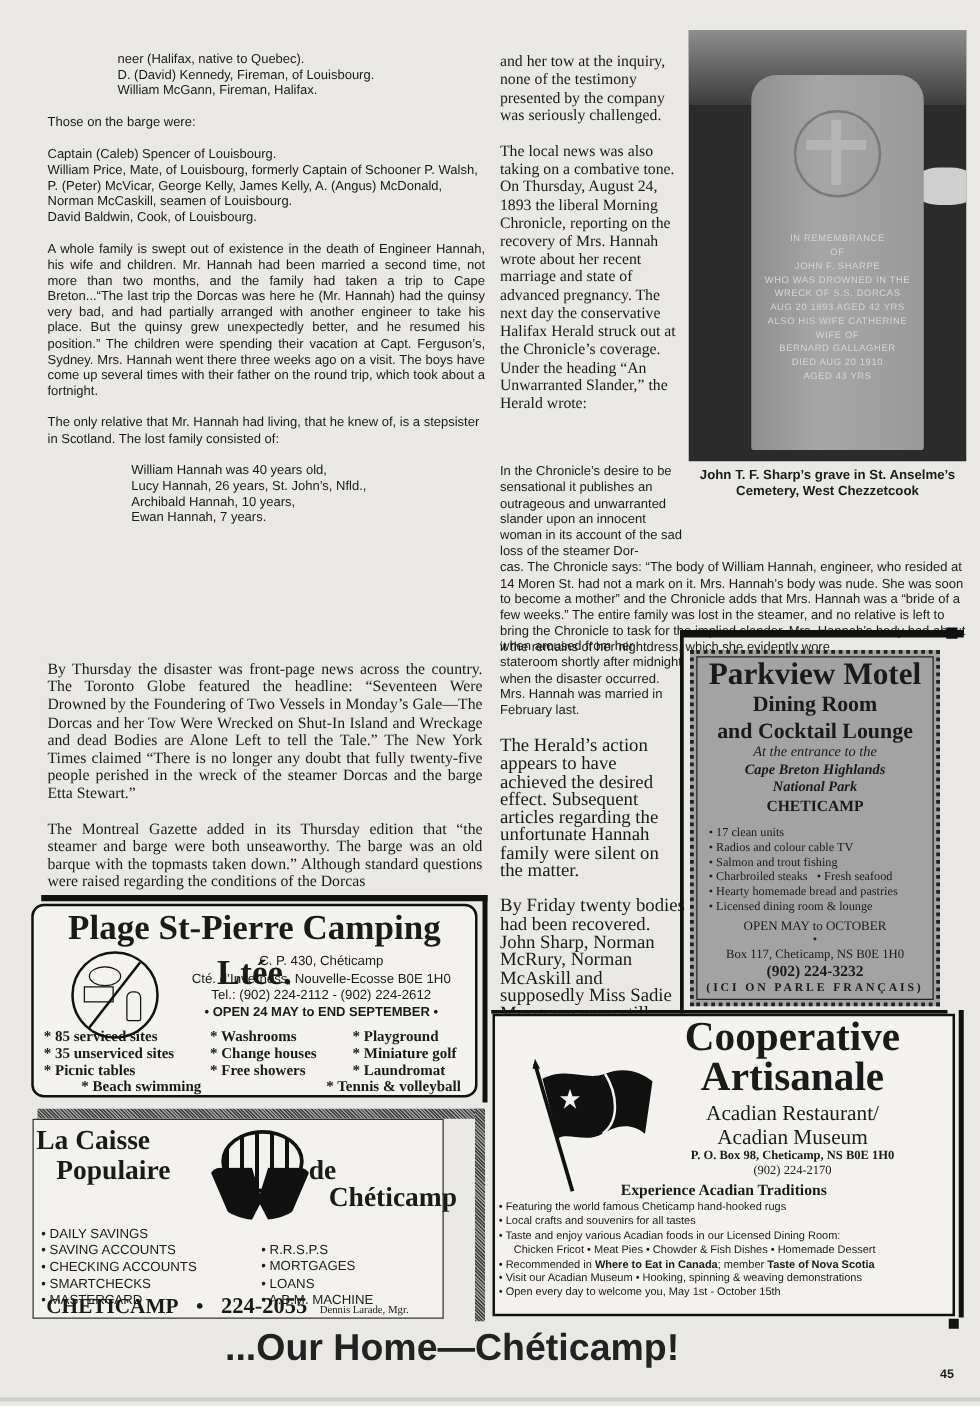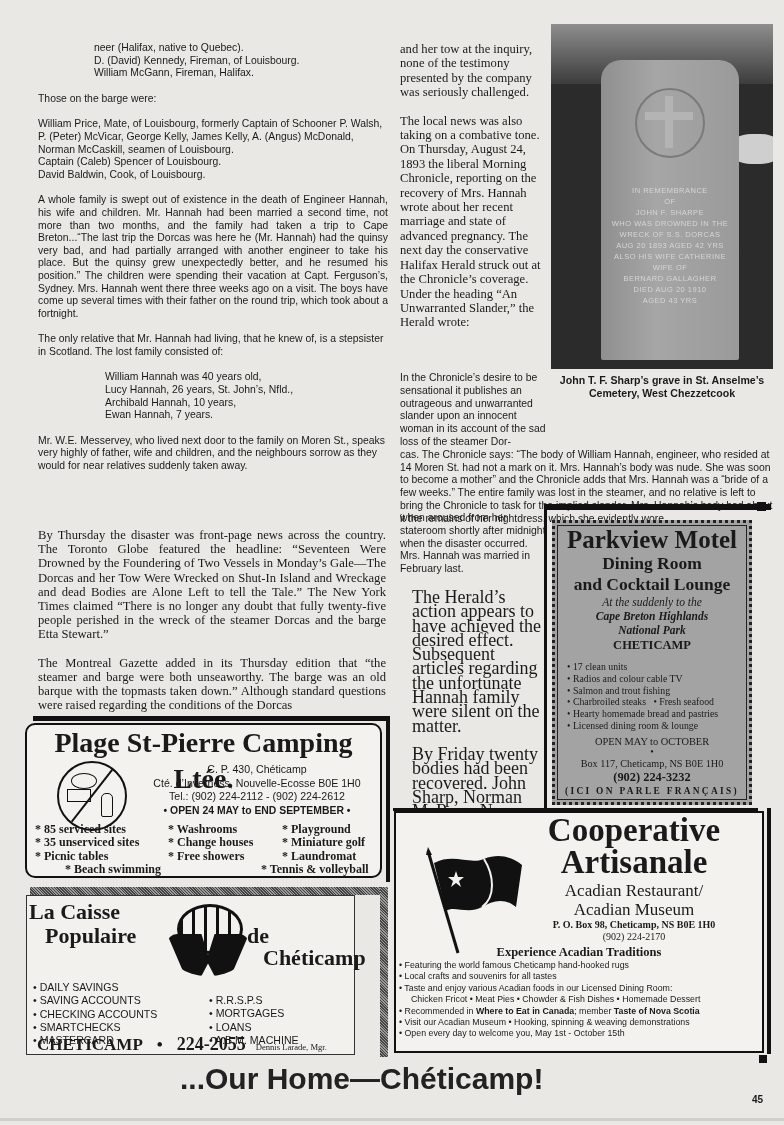--- a/index.html
+++ b/index.html
@@ -25,21 +25,21 @@
 
   #mid-top { left: 400px; top: 42px; width: 150px; font-size: 12.6px; line-height: 14.4px; }
   #mid-top .gap { height: 14px; }
 
   #quote-block { left: 400px; top: 372px; width: 380px; font-size: 10.4px; line-height: 12.8px; }
   #quote-narrow { width: 148px; }
 
   #mid-bottom { left: 400px; top: 512px; width: 148px; }
   #mid-bottom .sansq { font-size: 10.4px; line-height: 12.8px; }
   #mid-bottom .gap { height: 14px; }
-  #mid-bottom .serifp { font-size: 18px; line-height: 14.3px; margin-left: 12px; }
+  #mid-bottom .serifp { font-size: 15px; line-height: 14.3px; }
 
   
   #photo { left: 551px; top: 24px; width: 222px; height: 345px; background: #2b2b2b; overflow: hidden; }
   #photo .sky { position: absolute; left: 0; top: 0; width: 100%; height: 60px; background: linear-gradient(180deg,#8e8e8e,#3c3c3c); }
   #photo .bush { position: absolute; left: 180px; top: 110px; width: 50px; height: 30px; background:#cfcfcf; border-radius: 40%; }
   #photo .stone {
     position: absolute; left: 50px; top: 36px; width: 138px; height: 300px;
     background: linear-gradient(90deg,#8f8f8f,#a6a6a6 40%,#9a9a9a);
     border-radius: 20px 20px 2px 2px;
   }
@@ -135,36 +135,35 @@
 
 <div id="crew-block" class="abs sans">
   <div class="indent">
     <p>neer (Halifax, native to Quebec).</p>
     <p>D. (David) Kennedy, Fireman, of Louisbourg.</p>
     <p>William McGann, Fireman, Halifax.</p>
   </div>
   <div class="gap"></div>
   <p>Those on the barge were:</p>
   <div class="gap"></div>
+  <p>Captain (Caleb) Spencer of Louisbourg.</p>
   <p>William Price, Mate, of Louisbourg, formerly Captain of Schooner P. Walsh, P. (Peter) McVicar, George Kelly, James Kelly, A. (Angus) McDonald, Norman McCaskill, seamen of Louisbourg.</p>
-  <p>Captain (Caleb) Spencer of Louisbourg.</p>
   <p>David Baldwin, Cook, of Louisbourg.</p>
   <div class="gap"></div>
   <p style="text-align:justify">A whole family is swept out of existence in the death of Engineer Hannah, his wife and children. Mr. Hannah had been married a second time, not more than two months, and the family had taken a trip to Cape Breton...“The last trip the Dorcas was here he (Mr. Hannah) had the quinsy very bad, and had partially arranged with another engineer to take his place. But the quinsy grew unexpectedly better, and he resumed his position.” The children were spending their vacation at Capt. Ferguson’s, Sydney. Mrs. Hannah went there three weeks ago on a visit. The boys have come up several times with their father on the round trip, which took about a fortnight.</p>
   <div class="gap"></div>
   <p>The only relative that Mr. Hannah had living, that he knew of, is a stepsister in Scotland. The lost family consisted of:</p>
   <div class="gap"></div>
   <div id="family-list">
     <p>William Hannah was 40 years old,</p>
     <p>Lucy Hannah, 26 years, St. John’s, Nfld.,</p>
     <p>Archibald Hannah, 10 years,</p>
     <p>Ewan Hannah, 7 years.</p>
   </div>
   <div class="gap"></div>
-  <p>Mr. W.E. Messervey, who lived next door to the family on Moren St., speaks very highly of father, wife and children, and the neighbours sorrow as they would for near relatives suddenly taken away.</p>
 </div>
 
 <div id="left-serif" class="abs serif body-serif">
   <p>By Thursday the disaster was front-page news across the country. The Toronto Globe featured the headline: “Seventeen Were Drowned by the Foundering of Two Vessels in Monday’s Gale—The Dorcas and her Tow Were Wrecked on Shut-In Island and Wreckage and dead Bodies are Alone Left to tell the Tale.” The New York Times claimed “There is no longer any doubt that fully twenty-five people perished in the wreck of the steamer Dorcas and the barge Etta Stewart.”</p>
   <div class="gap"></div>
   <p>The Montreal Gazette added in its Thursday edition that “the steamer and barge were both unseaworthy. The barge was an old barque with the topmasts taken down.”  Although standard questions were raised regarding the conditions of the Dorcas</p>
 </div>
 
 <div id="mid-top" class="abs serif">
   <p>and her tow at the inquiry, none of the testimony presented by the company was seriously challenged.</p>
@@ -208,21 +207,21 @@
   </div>
 </div>
 <div id="photo-caption" class="abs sans">John T. F. Sharp’s grave in St. Anselme’s Cemetery, West Chezzetcook</div>
 
 <div id="parkview-outer" class="abs"></div>
 <div id="parkview-square" class="abs"></div>
 <div id="parkview" class="abs serif">
   <div class="title">Parkview Motel</div>
   <div class="sub">Dining Room</div>
   <div class="sub">and Cocktail Lounge</div>
-  <div class="ital">At the suddenly to the</div>
+  <div class="ital">At the entrance to the</div>
   <div class="ital-b">Cape Breton Highlands</div>
   <div class="ital-b">National Park</div>
   <div class="town">CHETICAMP</div>
   <ul>
     <li>• 17 clean units</li>
     <li>• Radios and colour cable TV</li>
     <li>• Salmon and trout fishing</li>
     <li style="white-space:pre">• Charbroiled steaks   • Fresh seafood</li>
     <li>• Hearty homemade bread and pastries</li>
     <li>• Licensed dining room &amp; lounge</li>

